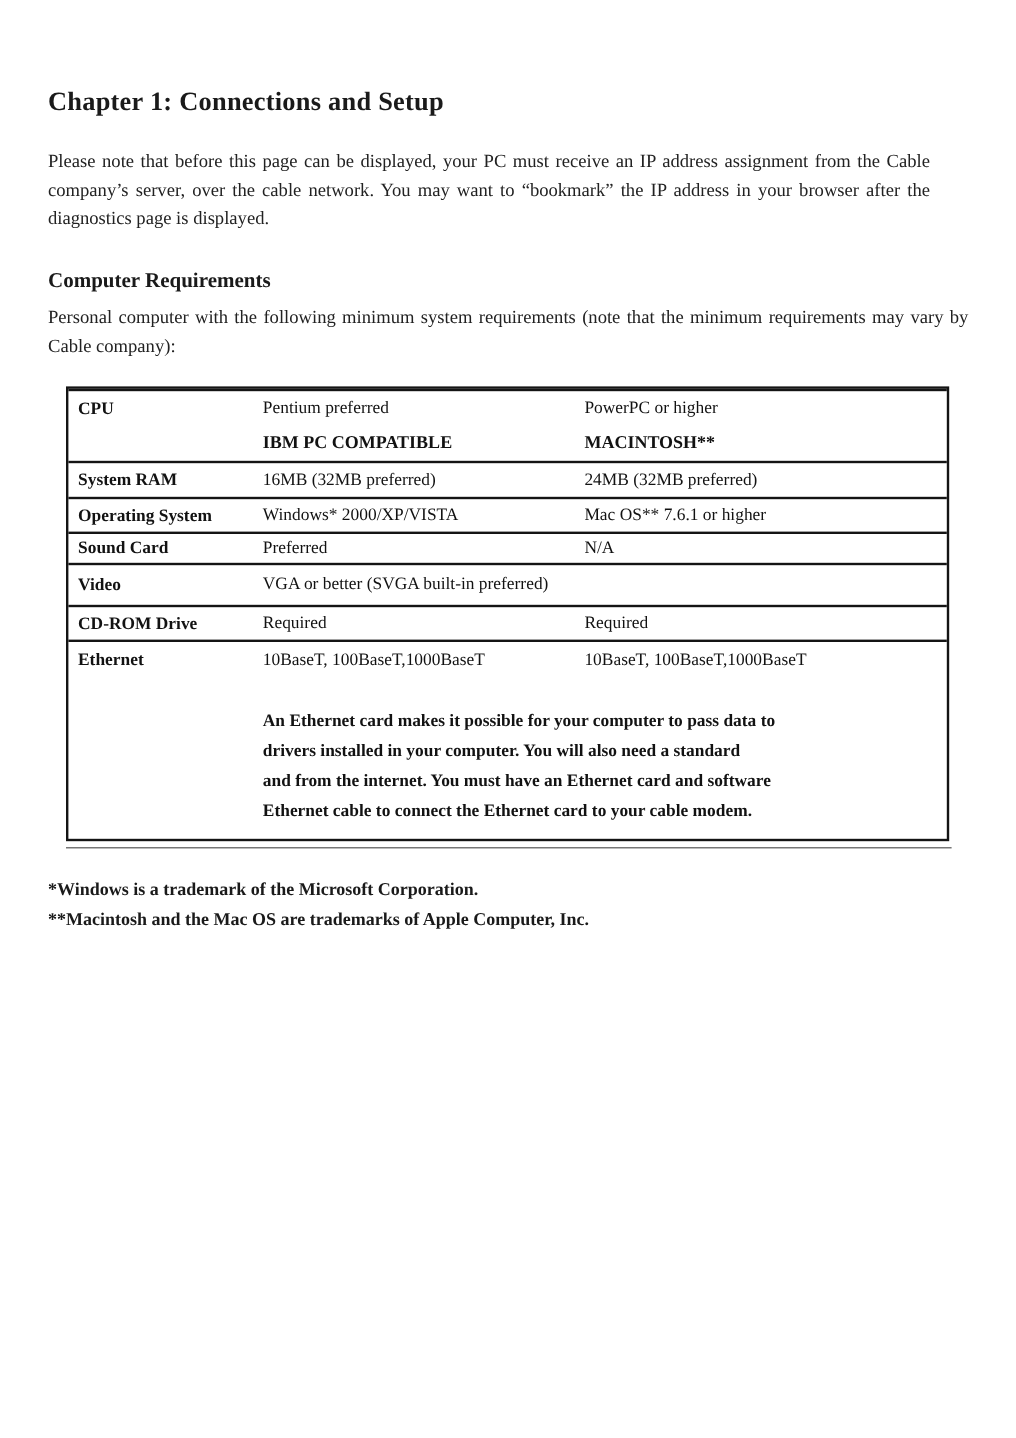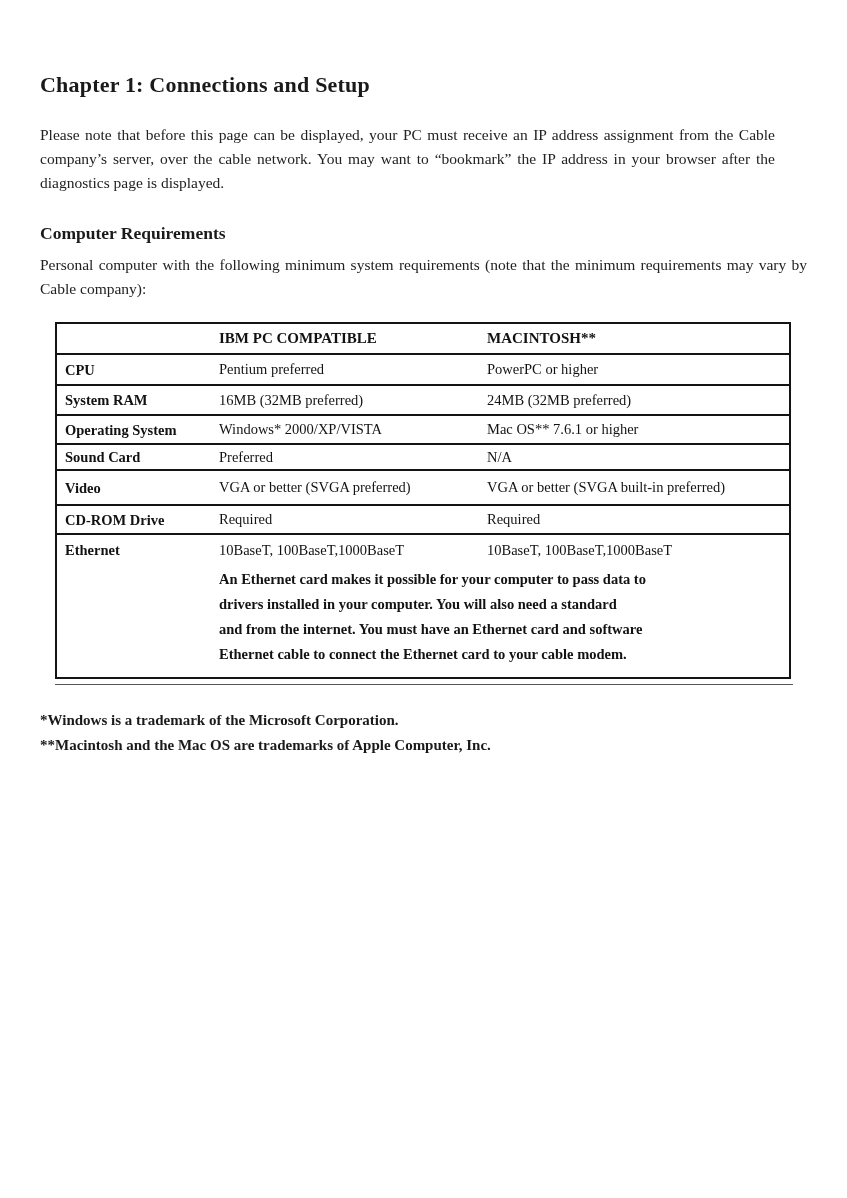--- a/index.html
+++ b/index.html
@@ -37,21 +37,21 @@
     font-weight:bold;line-height:16px;
   }
   .c2{width:268px;box-sizing:border-box;padding:3px 4px 3px 12px;}
   .c3{flex:1;box-sizing:border-box;padding:3px 4px 3px 12px;}
   .t-row.hdr .c2,.t-row.hdr .c3{font-weight:bold;font-size:15px;}
   .r-hdr{min-height:29px}.r-cpu{min-height:29px}.r-ram{min-height:28px}
   .r-os{min-height:27px}.r-disk{min-height:39px}.r-snd{min-height:24px}
   .r-vid{min-height:33px}.r-cd{min-height:27px}
   .t-row.ethernet{align-items:flex-start;justify-content:center;}
   .t-row.ethernet .c1{padding-top:7px;}
-  .eth-body{flex:1;display:flex;flex-direction:column;}
+  .eth-body{flex:1;display:flex;flex-direction:column;gap:22px;}
   .eth-vals{display:flex;}
   .eth-vals .ev1{width:268px;box-sizing:border-box;padding:7px 4px 2px 12px;}
   .eth-vals .ev2{flex:1;box-sizing:border-box;padding:7px 4px 2px 12px;}
   .eth-note{padding:6px 10px 10px 12px;font-weight:bold;line-height:25px;font-size:14.5px;}
   .table-underline{margin:5px 0 0 15px;width:738px;border-top:1.5px solid #555;}
 
   .footnotes{margin:23px 0 0;font-weight:bold;font-size:15px;line-height:24.5px;color:#1a1a1a;}
 
   
   .page-num{
@@ -79,30 +79,30 @@
     <h1 class="title">Chapter 1: Connections and Setup</h1>
 
     <p class="intro">Please note that before this page can be displayed, your PC must receive an IP address assignment from the Cable company’s server, over the cable network. You may want to “bookmark” the IP address in your browser after the diagnostics page is displayed.</p>
 
     <h2 class="section-heading">Computer Requirements</h2>
 
     <p class="section-intro">Personal computer with the following minimum system requirements (note that the minimum requirements may vary by Cable company):</p>
 
     <div class="req-table">
 
+      <div class="t-row r-cpu">
+        <div class="c1">CPU</div>
+        <div class="c2">Pentium preferred</div>
+        <div class="c3">PowerPC or higher</div>
+      </div>
+
       <div class="t-row hdr first r-hdr">
         <div class="c1"></div>
         <div class="c2">IBM PC COMPATIBLE</div>
         <div class="c3">MACINTOSH**</div>
-      </div>
-
-      <div class="t-row r-cpu">
-        <div class="c1">CPU</div>
-        <div class="c2">Pentium preferred</div>
-        <div class="c3">PowerPC or higher</div>
       </div>
 
       <div class="t-row r-ram">
         <div class="c1">System RAM</div>
         <div class="c2">16MB (32MB preferred)</div>
         <div class="c3">24MB (32MB preferred)</div>
       </div>
 
       <div class="t-row r-os">
         <div class="c1">Operating System</div>
@@ -112,21 +112,20 @@
 
 
       <div class="t-row r-snd">
         <div class="c1">Sound Card</div>
         <div class="c2">Preferred</div>
         <div class="c3">N/A</div>
       </div>
 
       <div class="t-row r-vid">
         <div class="c1">Video</div>
-        <div class="c2">VGA or better (SVGA preferred)</div>
         <div class="c3">VGA or better (SVGA built-in preferred)</div>
       </div>
 
       <div class="t-row r-cd">
         <div class="c1">CD-ROM Drive</div>
         <div class="c2">Required</div>
         <div class="c3">Required</div>
       </div>
 
       <div class="t-row ethernet">

